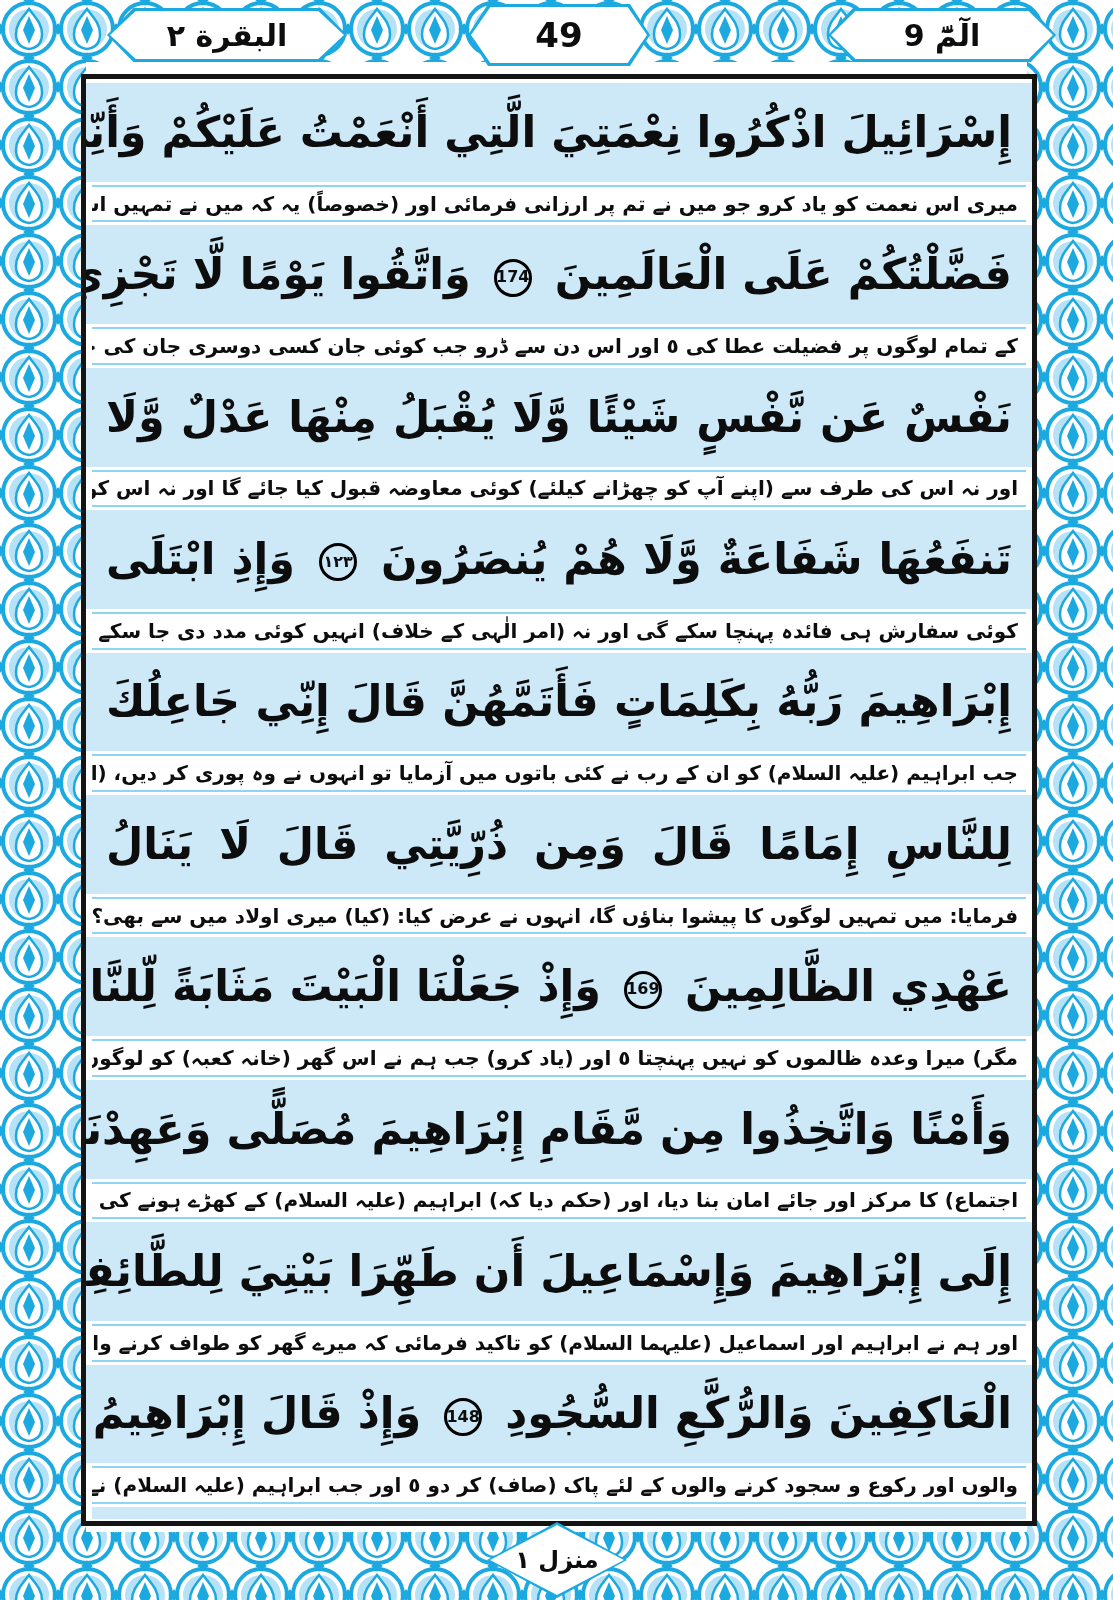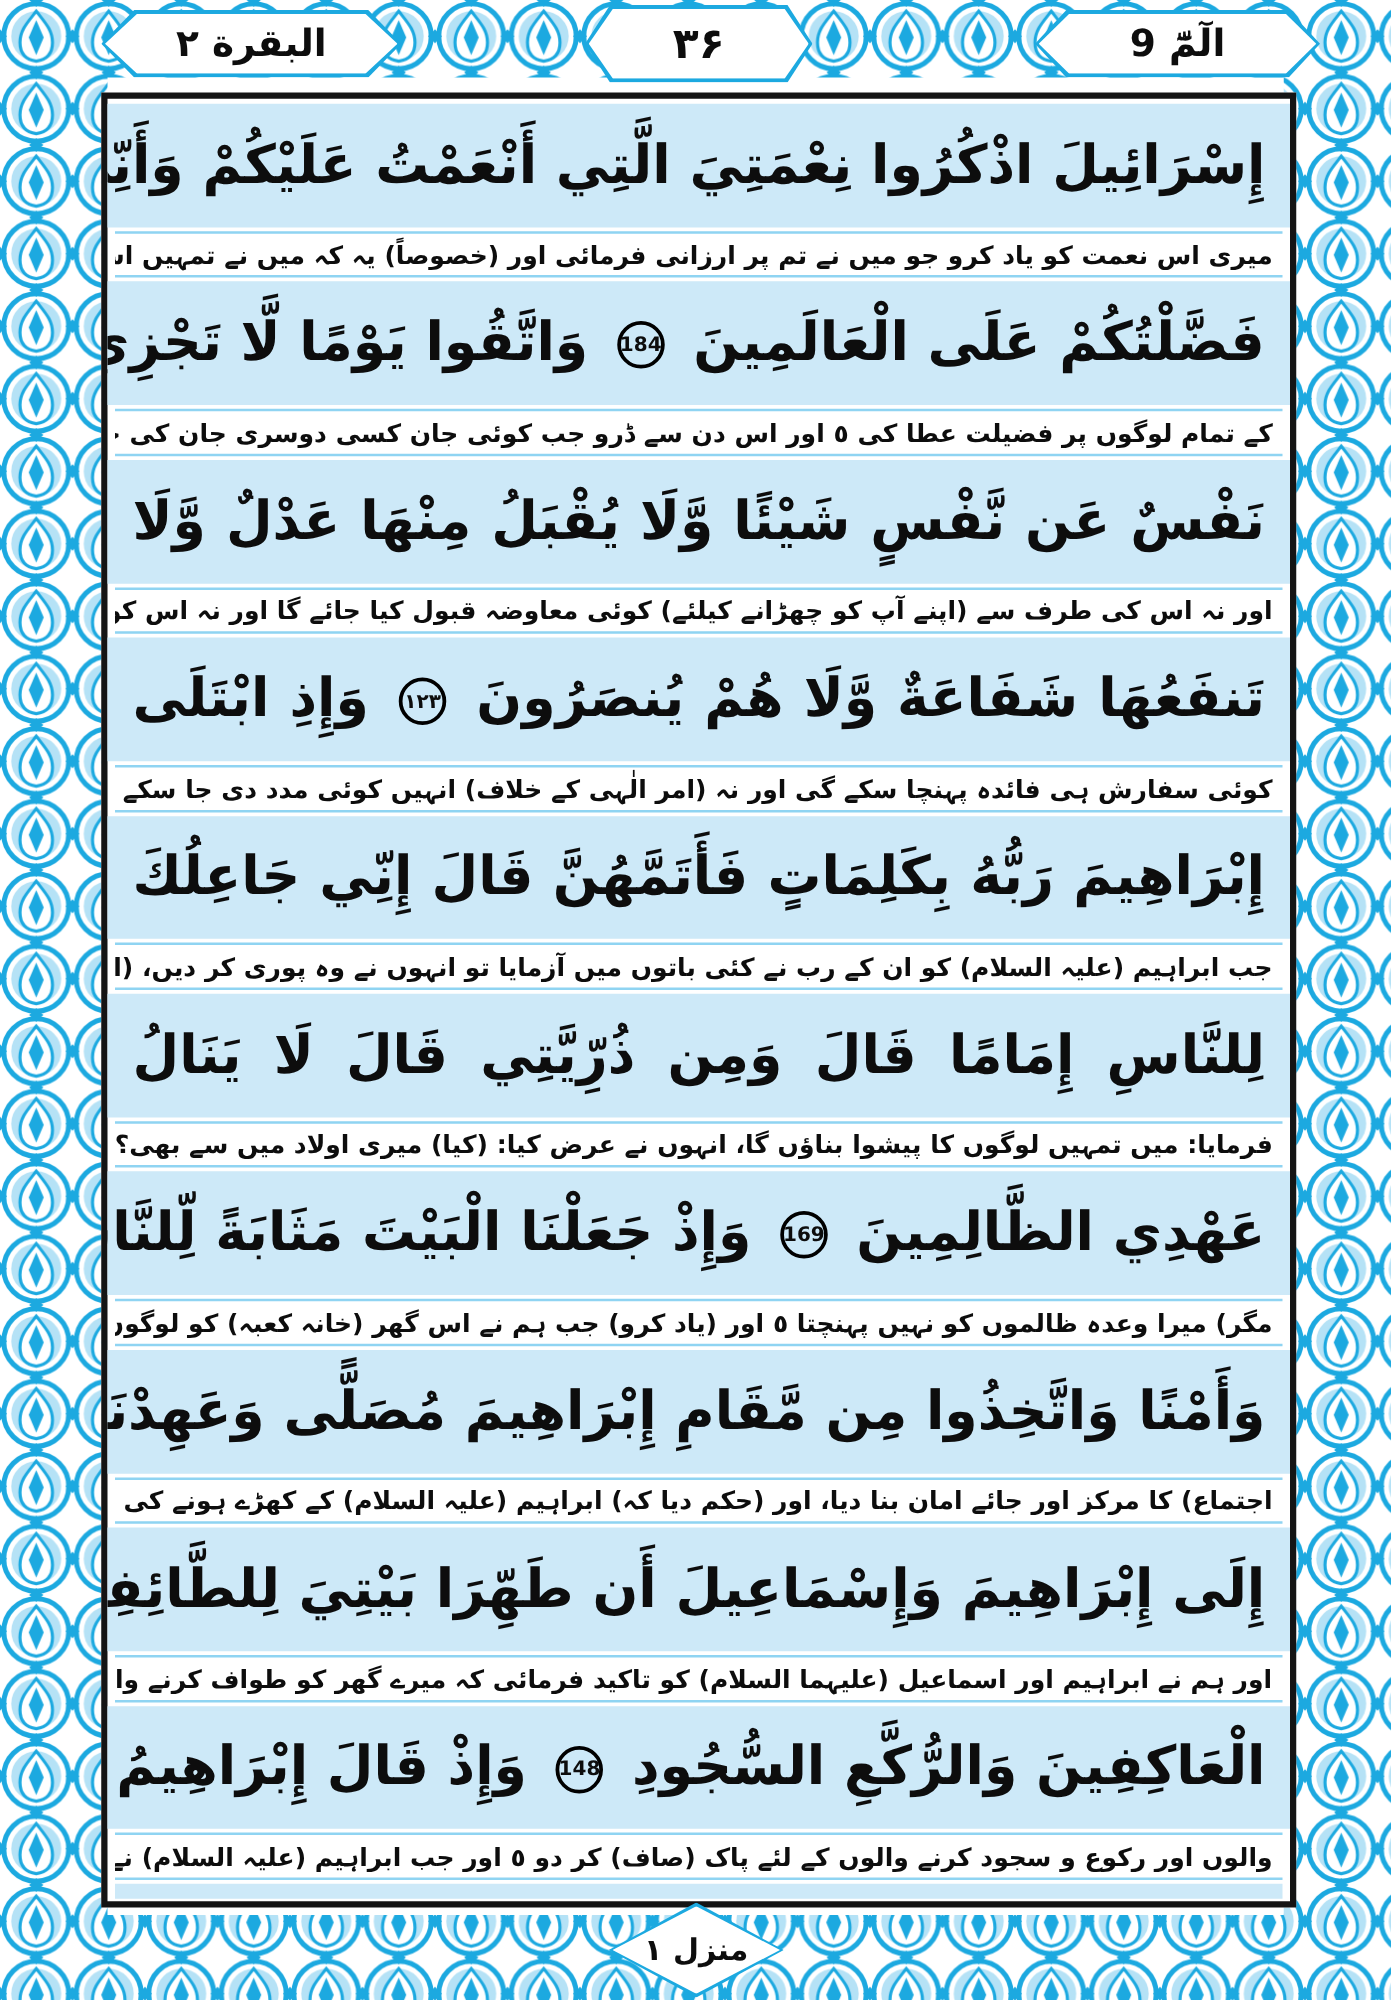--- a/index.html
+++ b/index.html
@@ -28,21 +28,21 @@
   }
   .cartouche .inner{
     position:absolute;inset:3px;background:#ffffff;
     clip-path:polygon(0% 50%,11% 0%,89% 0%,100% 50%,89% 100%,11% 100%);
     display:flex;align-items:center;justify-content:center;
     font-weight:bold;color:var(--ink);
     direction:rtl;white-space:nowrap;
   }
   .cartouche.diamond{clip-path:polygon(50% 0%,100% 50%,50% 100%,0% 50%);}
   .cartouche.diamond .inner{clip-path:polygon(50% 0%,100% 50%,50% 100%,0% 50%);}
-  #surah-cartouche{left:81px;top:8px;width:240px;height:54px;text-decoration:underline;}
+  #surah-cartouche{left:107px;top:8px;width:240px;height:54px;text-decoration:underline;}
   #surah-cartouche .inner{font-size:30px;}
   #page-number-cartouche{left:468px;top:4px;width:182px;height:62px;}
   #page-number-cartouche .inner{font-size:34px;}
   #juz-cartouche{left:828px;top:8px;width:228px;height:54px;}
   #juz-cartouche .inner{font-size:30px;}
   #manzil-cartouche{left:487px;top:1522px;width:140px;height:76px;}
   #manzil-cartouche .inner{font-size:24px;}
   
   .panel{
     position:absolute;z-index:1;
@@ -119,41 +119,41 @@
     <rect x="0" y="0" width="86" height="1600" fill="url(#orn)"></rect>
     <rect x="1027" y="0" width="86" height="1600" fill="url(#orn)"></rect>
     <rect x="0" y="0" width="1113" height="62" fill="url(#orn)"></rect>
     <rect x="0" y="1532" width="1113" height="68" fill="url(#orn)"></rect>
   </svg>
 
   <div class="cartouche" id="surah-cartouche">
     <div class="inner">البقرة ۲</div>
   </div>
   <div class="cartouche" id="page-number-cartouche">
-    <div class="inner">۳۶</div>
+    <div class="inner">49</div>
   </div>
   <div class="cartouche" id="juz-cartouche">
     <div class="inner">الٓمّٓ 9</div>
   </div>
 
   <div class="cartouche diamond" id="manzil-cartouche">
     <div class="inner">منزل ۱</div>
   </div>
 
   <div class="panel">
 
     <div class="arabic">
       <div class="txt">إِسْرَائِيلَ اذْكُرُوا نِعْمَتِيَ الَّتِي أَنْعَمْتُ عَلَيْكُمْ وَأَنِّي</div>
     </div>
     <div class="urdu">
       <div class="txt">میری اس نعمت کو یاد کرو جو میں نے تم پر ارزانی فرمائی اور (خصوصاً) یہ کہ میں نے تمہیں اس زمانے</div>
     </div>
 
     <div class="arabic">
-      <div class="txt">فَضَّلْتُكُمْ عَلَى الْعَالَمِينَ <span class="vmark">184</span> وَاتَّقُوا يَوْمًا لَّا تَجْزِي</div>
+      <div class="txt">فَضَّلْتُكُمْ عَلَى الْعَالَمِينَ <span class="vmark">174</span> وَاتَّقُوا يَوْمًا لَّا تَجْزِي</div>
     </div>
     <div class="urdu">
       <div class="txt">کے تمام لوگوں پر فضیلت عطا کی ٥ اور اس دن سے ڈرو جب کوئی جان کسی دوسری جان کی جگہ کوئی بدلہ نہ دے سکے گی</div>
     </div>
 
     <div class="arabic">
       <div class="txt">نَفْسٌ عَن نَّفْسٍ شَيْئًا وَّلَا يُقْبَلُ مِنْهَا عَدْلٌ وَّلَا</div>
     </div>
     <div class="urdu">
       <div class="txt">اور نہ اس کی طرف سے (اپنے آپ کو چھڑانے کیلئے) کوئی معاوضہ قبول کیا جائے گا اور نہ اس کو (اذنِ الٰہی کے بغیر)</div>

